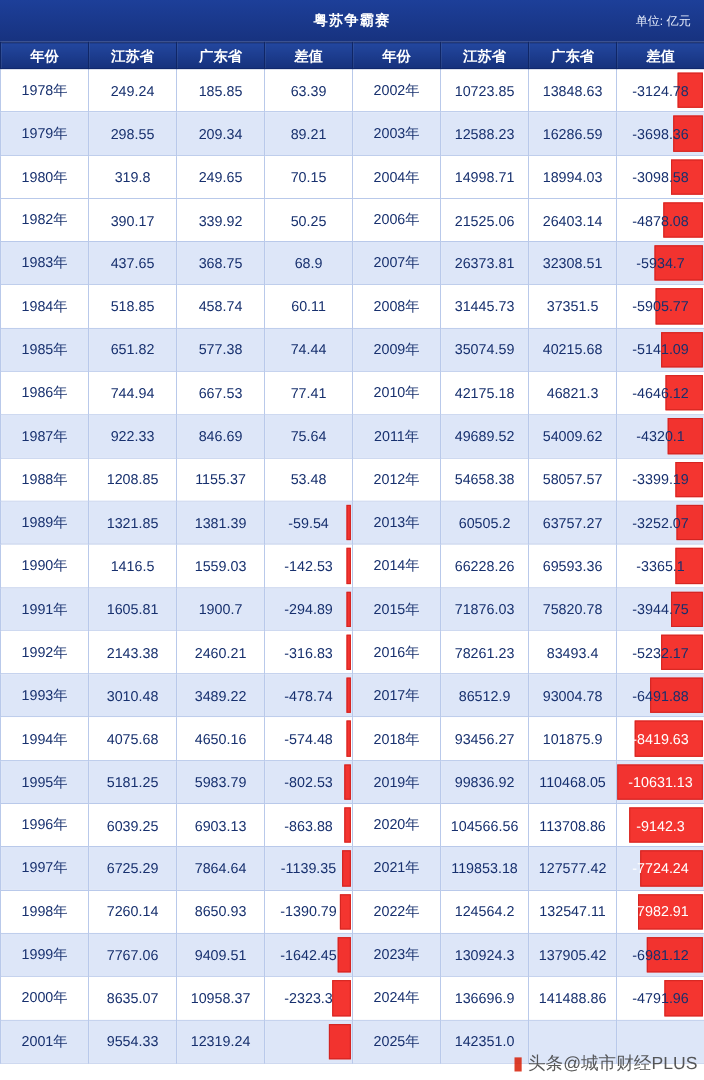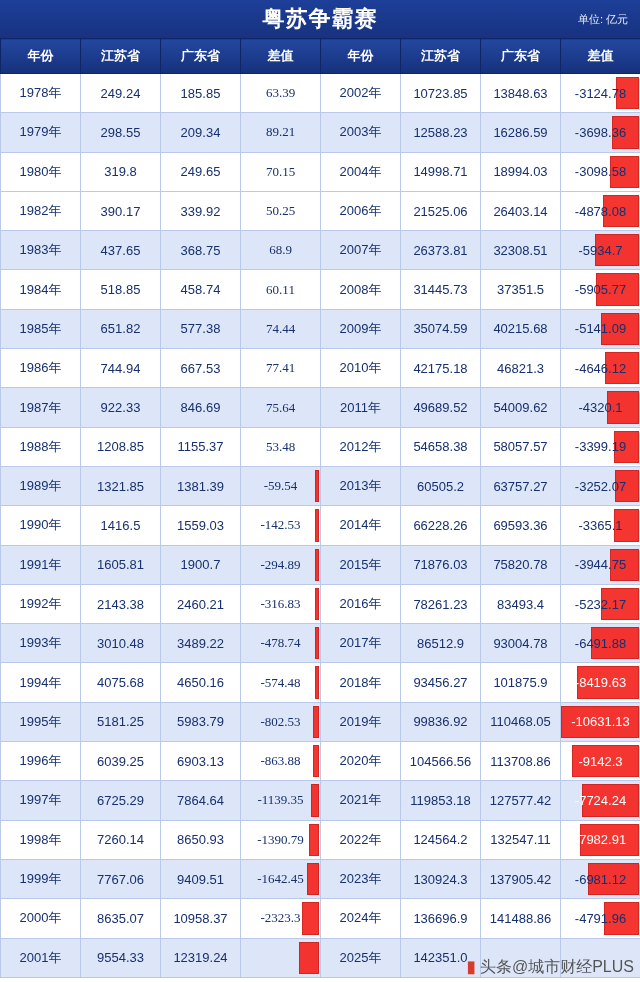--- a/index.html
+++ b/index.html
@@ -20,21 +20,21 @@
     position: relative;
     height: 38px;
     background: #1b3a8f;
     background: linear-gradient(180deg, #1d3f99 0%, #17327f 100%);
     display: flex;
     align-items: center;
     justify-content: center;
   }
   .title-text {
     color: #ffffff;
-    font-size: 22px;
+    font-size: 13px;
     font-weight: bold;
     letter-spacing: 1px;
   }
   .unit-text {
     position: absolute;
     right: 12px;
     top: 12px;
     color: #e8eefc;
     font-size: 11px;
   }
@@ -43,21 +43,21 @@
     border-collapse: collapse;
     width: 640px;
     table-layout: fixed;
   }
   table.grid th {
     background: #1b3a8f;
     background: linear-gradient(180deg, #23479f 0%, #16317c 100%);
     color: #ffffff;
     font-size: 13px;
     font-weight: bold;
-    height: 35px;
+    height: 24px;
     border: 1px solid #0f2666;
     text-align: center;
   }
   table.grid td {
     height: 39.3px;
     border: 1px solid #b9c9ea;
     font-size: 13px;
     color: #17306e;
     text-align: center;
     position: relative;
@@ -75,21 +75,21 @@
     right: 1px;
     background: #f4241f;
     border: 1px solid #d21410;
     opacity: 0.92;
   }
   .bar-val {
     position: relative;
     z-index: 2;
   }
   .bar-val.on-bar { color: #ffffff; font-weight: normal; }
-  td.div-left { border-right: 2px dotted #3a5bb0; font-family: Liberation Serif, serif; }
+  td.div-left { border-right: 2px dotted #3a5bb0; }
   th.div-left { border-right: 2px solid #0f2666; }
   
   .watermark {
     position: absolute;
     right: 6px;
     bottom: 4px;
     font-size: 16px;
     color: #3c3c3c;
     opacity: 0.85;
     z-index: 5;

